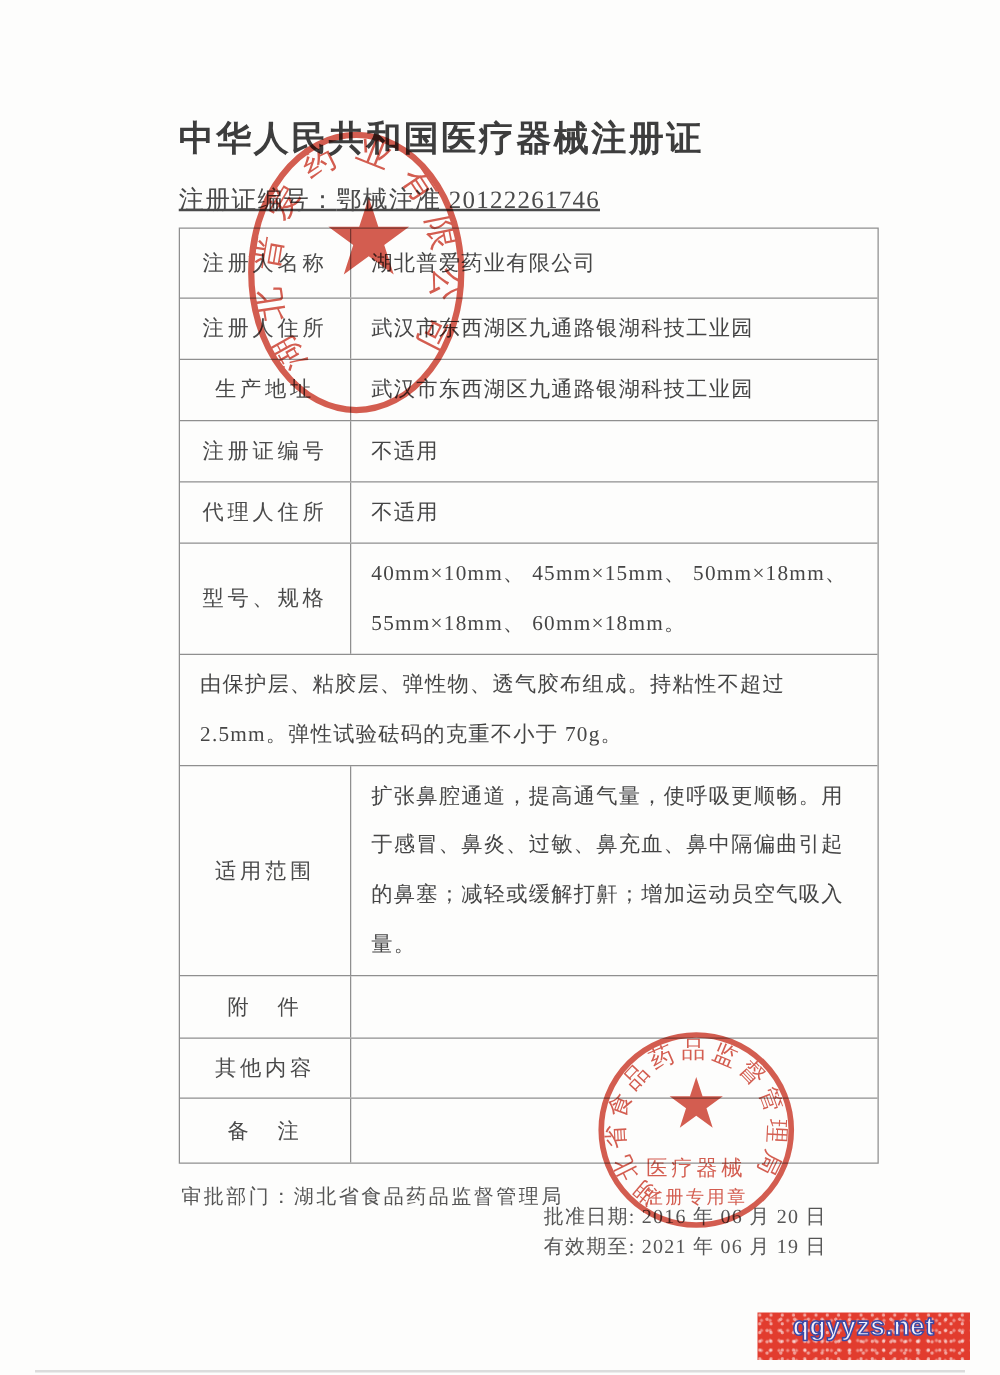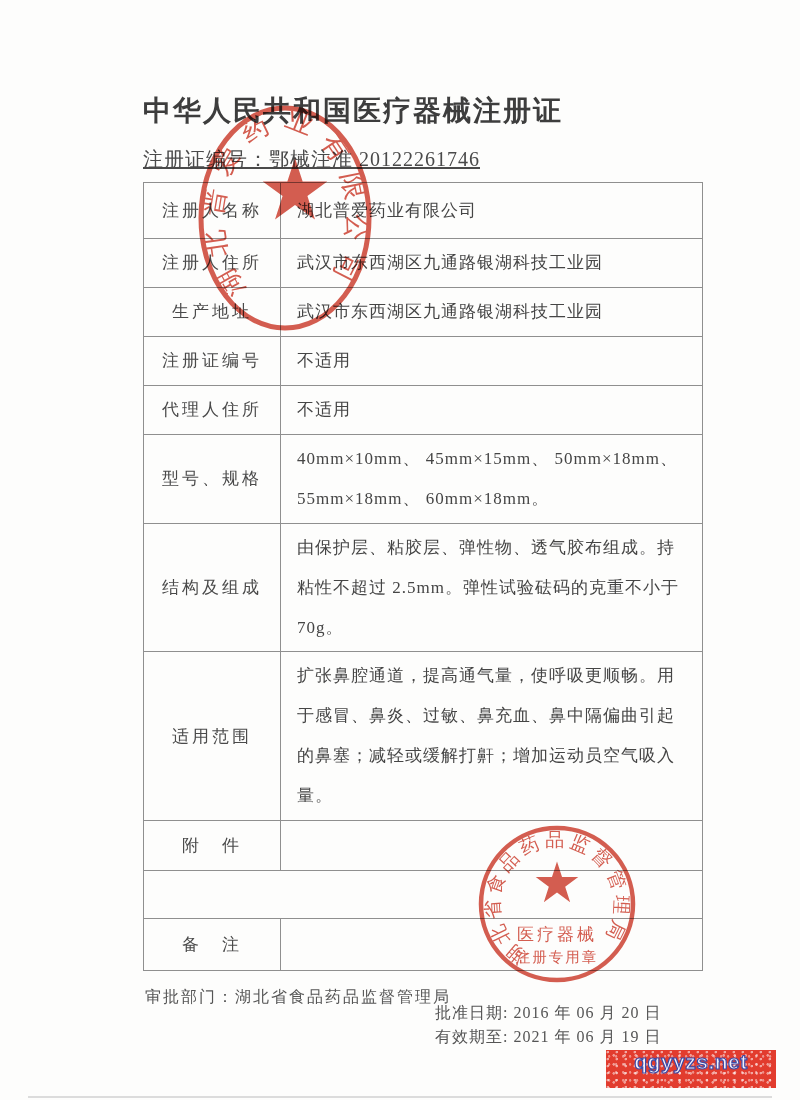--- a/index.html
+++ b/index.html
@@ -86,31 +86,31 @@
       </div>
       <div class="row r5">
         <div class="lcell">代理人住所</div>
         <div class="vcell">不适用</div>
       </div>
       <div class="row r7">
         <div class="lcell">型号、规格</div>
         <div class="vcell">40mm×10mm、 45mm×15mm、 50mm×18mm、 55mm×18mm、 60mm×18mm。</div>
       </div>
       <div class="row r8">
-        <div class="lcell">结构及组成</div>
         <div class="vcell">由保护层、粘胶层、弹性物、透气胶布组成。持粘性不超过 2.5mm。弹性试验砝码的克重不小于 70g。</div>
       </div>
       <div class="row r9">
         <div class="lcell">适用范围</div>
         <div class="vcell">扩张鼻腔通道，提高通气量，使呼吸更顺畅。用于感冒、鼻炎、过敏、鼻充血、鼻中隔偏曲引起的鼻塞；减轻或缓解打鼾；增加运动员空气吸入量。</div>
       </div>
       <div class="row r10">
         <div class="lcell">附　件</div>
       </div>
       <div class="row r11">
+        <div class="lcell">其他内容</div>
         <div class="vcell"></div>
       </div>
       <div class="row r12">
         <div class="lcell">备　注</div>
         <div class="vcell"></div>
       </div>
     </div>
 
     <div class="footer">
       <div class="dept">

